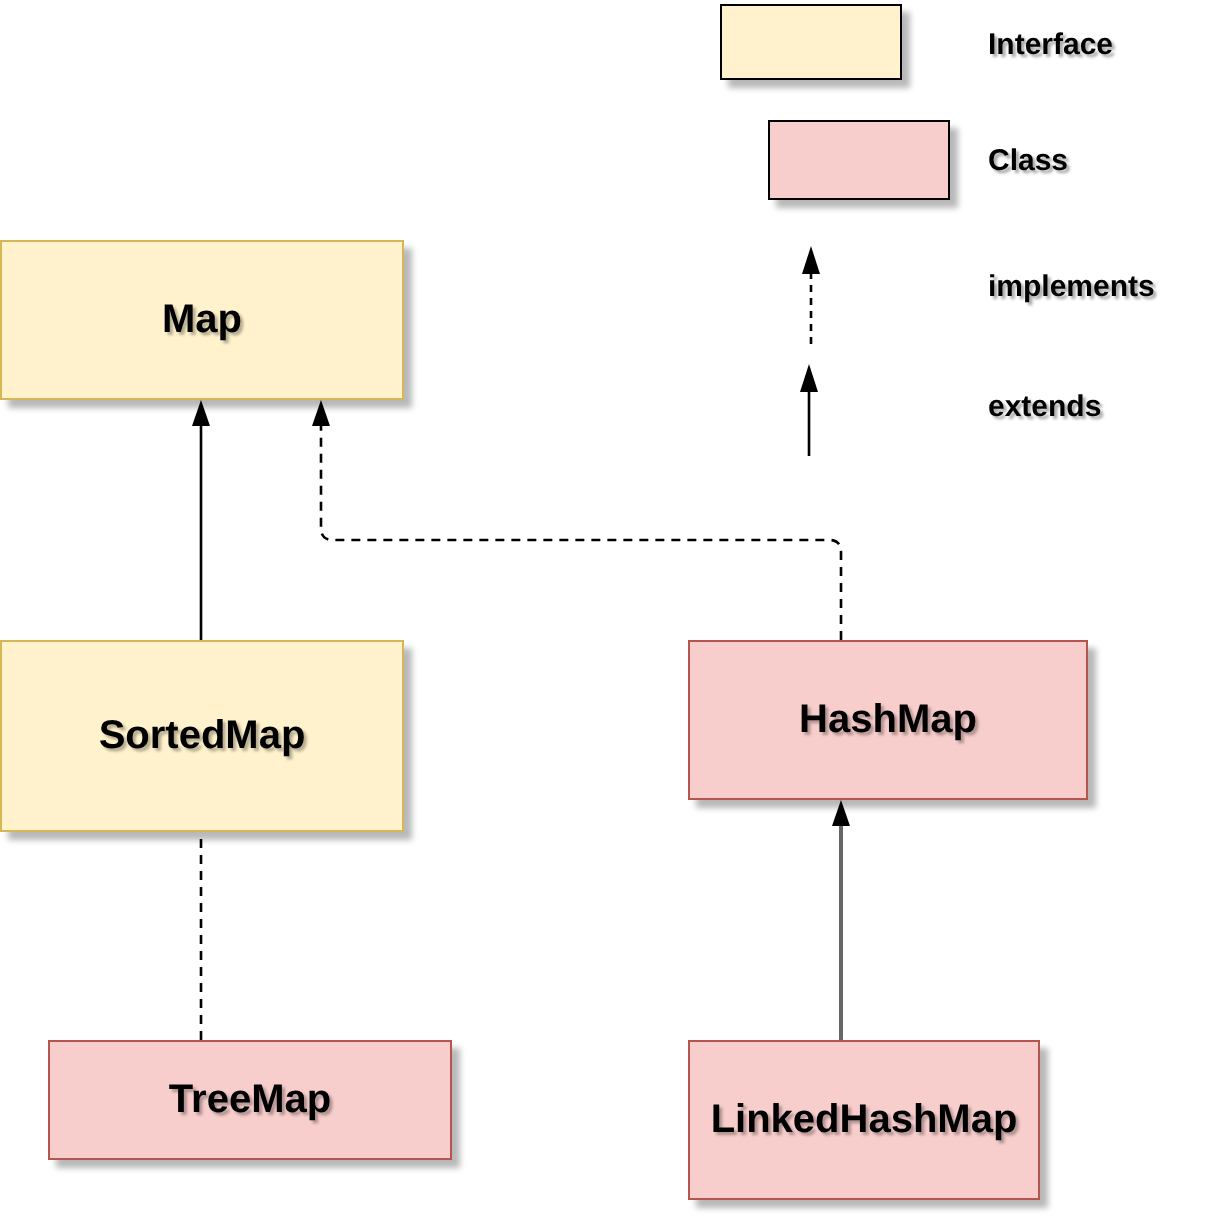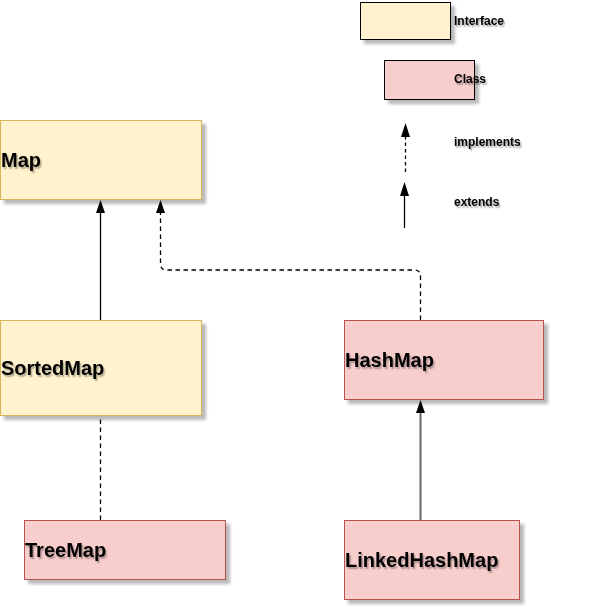--- a/index.html
+++ b/index.html
@@ -20,21 +20,21 @@
     left: 0; top: 0;
     width: 607px;
     height: 610px;
     pointer-events: none;
   }
   .node {
     position: absolute;
     box-sizing: border-box;
     display: flex;
     align-items: center;
-    justify-content: flex-start;
+    justify-content: center;
     border: 1.4px solid;
     box-shadow: 4px 4px 3px rgba(0,0,0,0.28);
   }
   .node .node-label {
     font-size: 20px;
     font-weight: bold;
     color: #000000;
     text-shadow: 1.5px 1.5px 1.5px rgba(0,0,0,0.3);
     white-space: nowrap;
   }
@@ -57,22 +57,22 @@
     position: absolute;
     box-sizing: border-box;
     border: 1.4px solid;
     box-shadow: 4px 4px 3px rgba(0,0,0,0.28);
   }
   .legend-swatch-interface { left: 360px; top: 2px;  width: 91px; height: 38px; }
   .legend-swatch-class     { left: 360px; top: 60px; width: 91px; height: 40px; }
 
   .legend-label {
     position: absolute;
-    left: 454px;
-    font-size: 12px;
+    left: 494px;
+    font-size: 15px;
     font-weight: bold;
     color: #000000;
     text-shadow: 1.5px 1.5px 1.5px rgba(0,0,0,0.35);
     white-space: nowrap;
   }
   .legend-label-interface  { top: 14px; }
   .legend-label-class      { top: 72px; }
   .legend-label-implements { top: 135px; }
   .legend-label-extends    { top: 195px; }
 </style>

